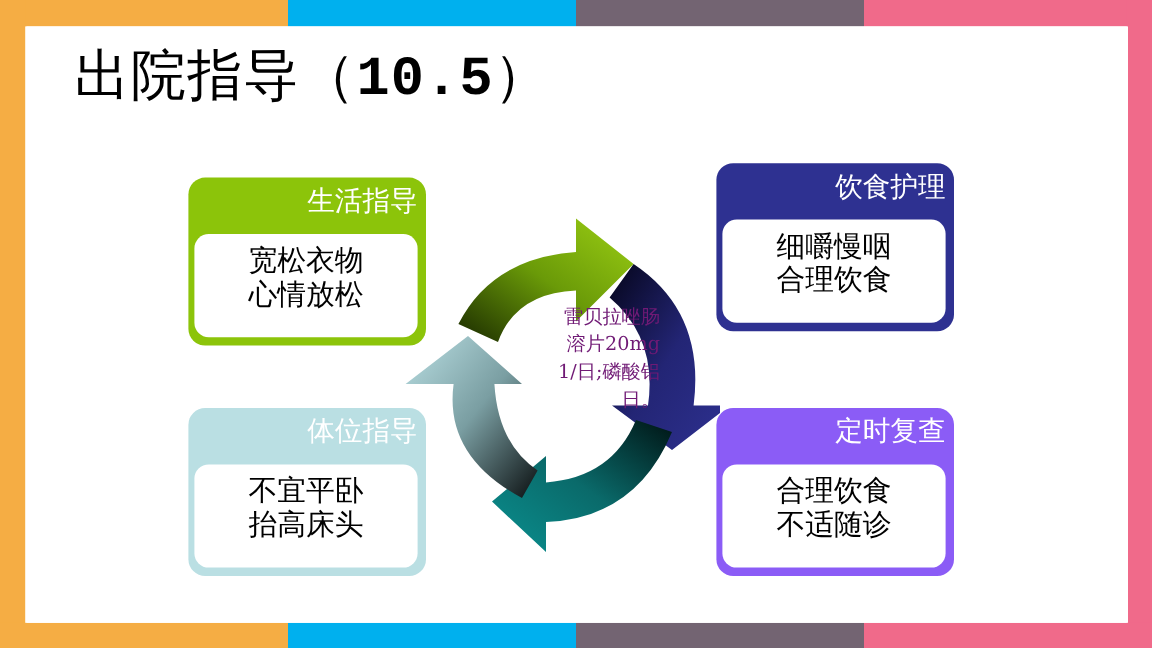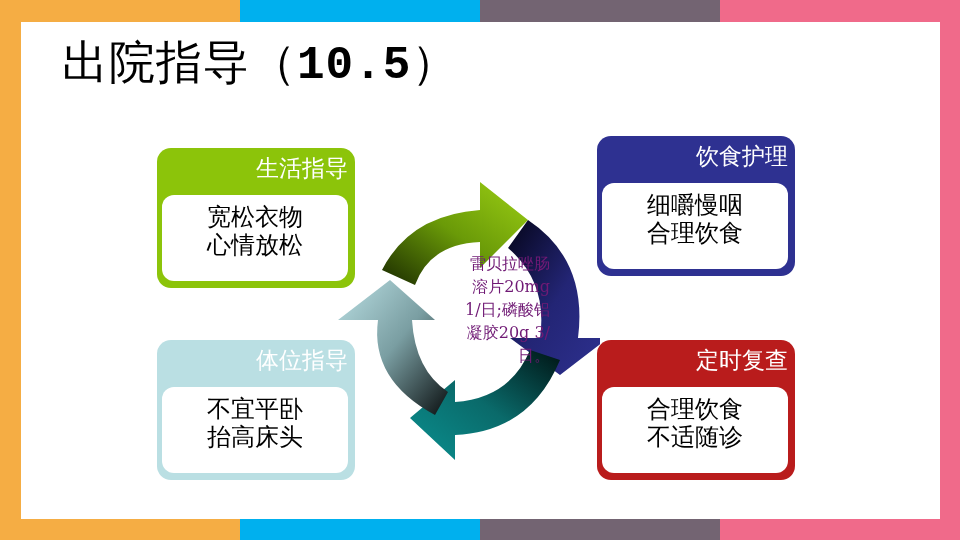--- a/index.html
+++ b/index.html
@@ -64,21 +64,20 @@
 
   <path d="M230,190 Q200,262 125,265 L125,290 L80,248 L125,210 L125,232 Q180,228 200,180 Z" fill="url(#gTeal)"></path>
 
   <path d="M105,245 Q40,210 48,150 L8,150 L60,110 L105,150 L82,150 Q85,200 118,222 Z" fill="url(#gLight)"></path>
 </svg>
 
 <div class="center-text">
   <div>雷贝拉唑肠</div>
   <div>溶片20mg</div>
   <div>1/日;磷酸铝</div>
-  <div>凝胶20g 3/</div>
   <div>日。</div>
 </div>
 
 <div class="card" style="left:157px;top:148px;background:#8CC40A;">
   <div class="head">生活指导</div>
   <div class="body">
     <div>宽松衣物</div>
     <div>心情放松</div>
   </div>
 </div>
@@ -92,19 +91,19 @@
 </div>
 
 <div class="card" style="left:157px;top:340px;background:#BADFE3;">
   <div class="head">体位指导</div>
   <div class="body">
     <div>不宜平卧</div>
     <div>抬高床头</div>
   </div>
 </div>
 
-<div class="card" style="left:597px;top:340px;background:#b91c1c;">
+<div class="card" style="left:597px;top:340px;background:#8b5cf6;">
   <div class="head">定时复查</div>
   <div class="body">
     <div>合理饮食</div>
     <div>不适随诊</div>
   </div>
 </div>
 
 </body></html>

